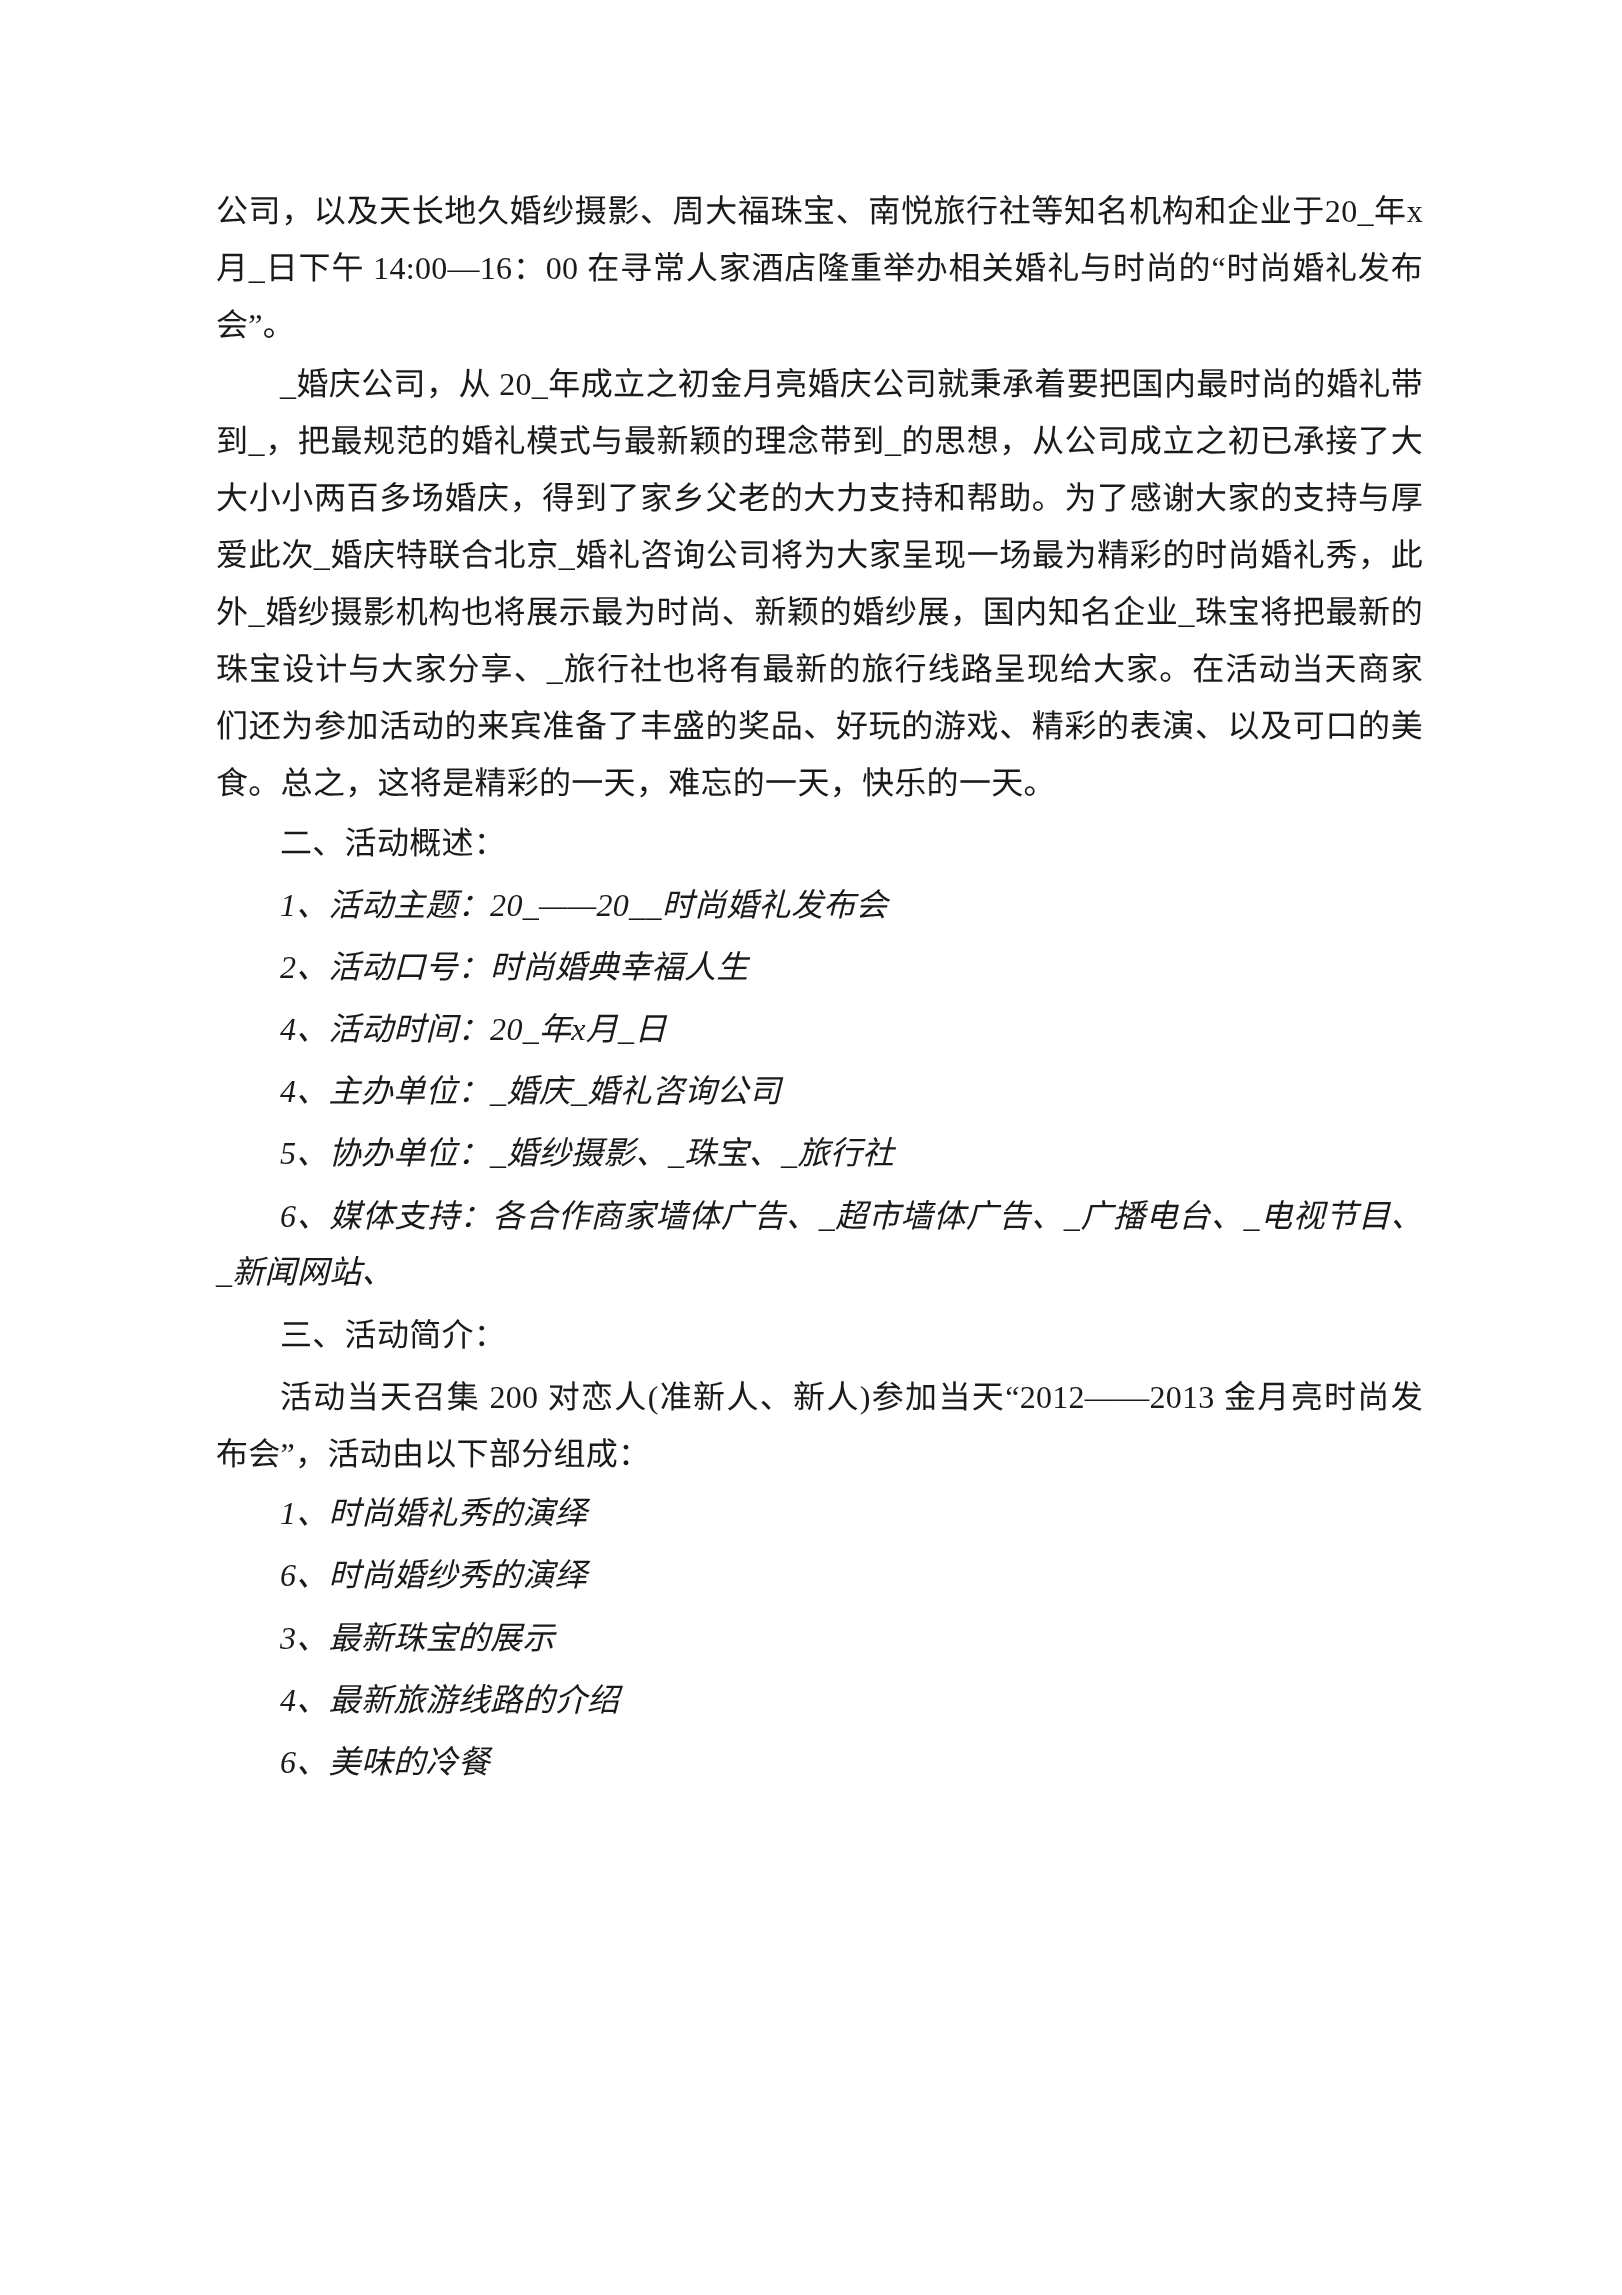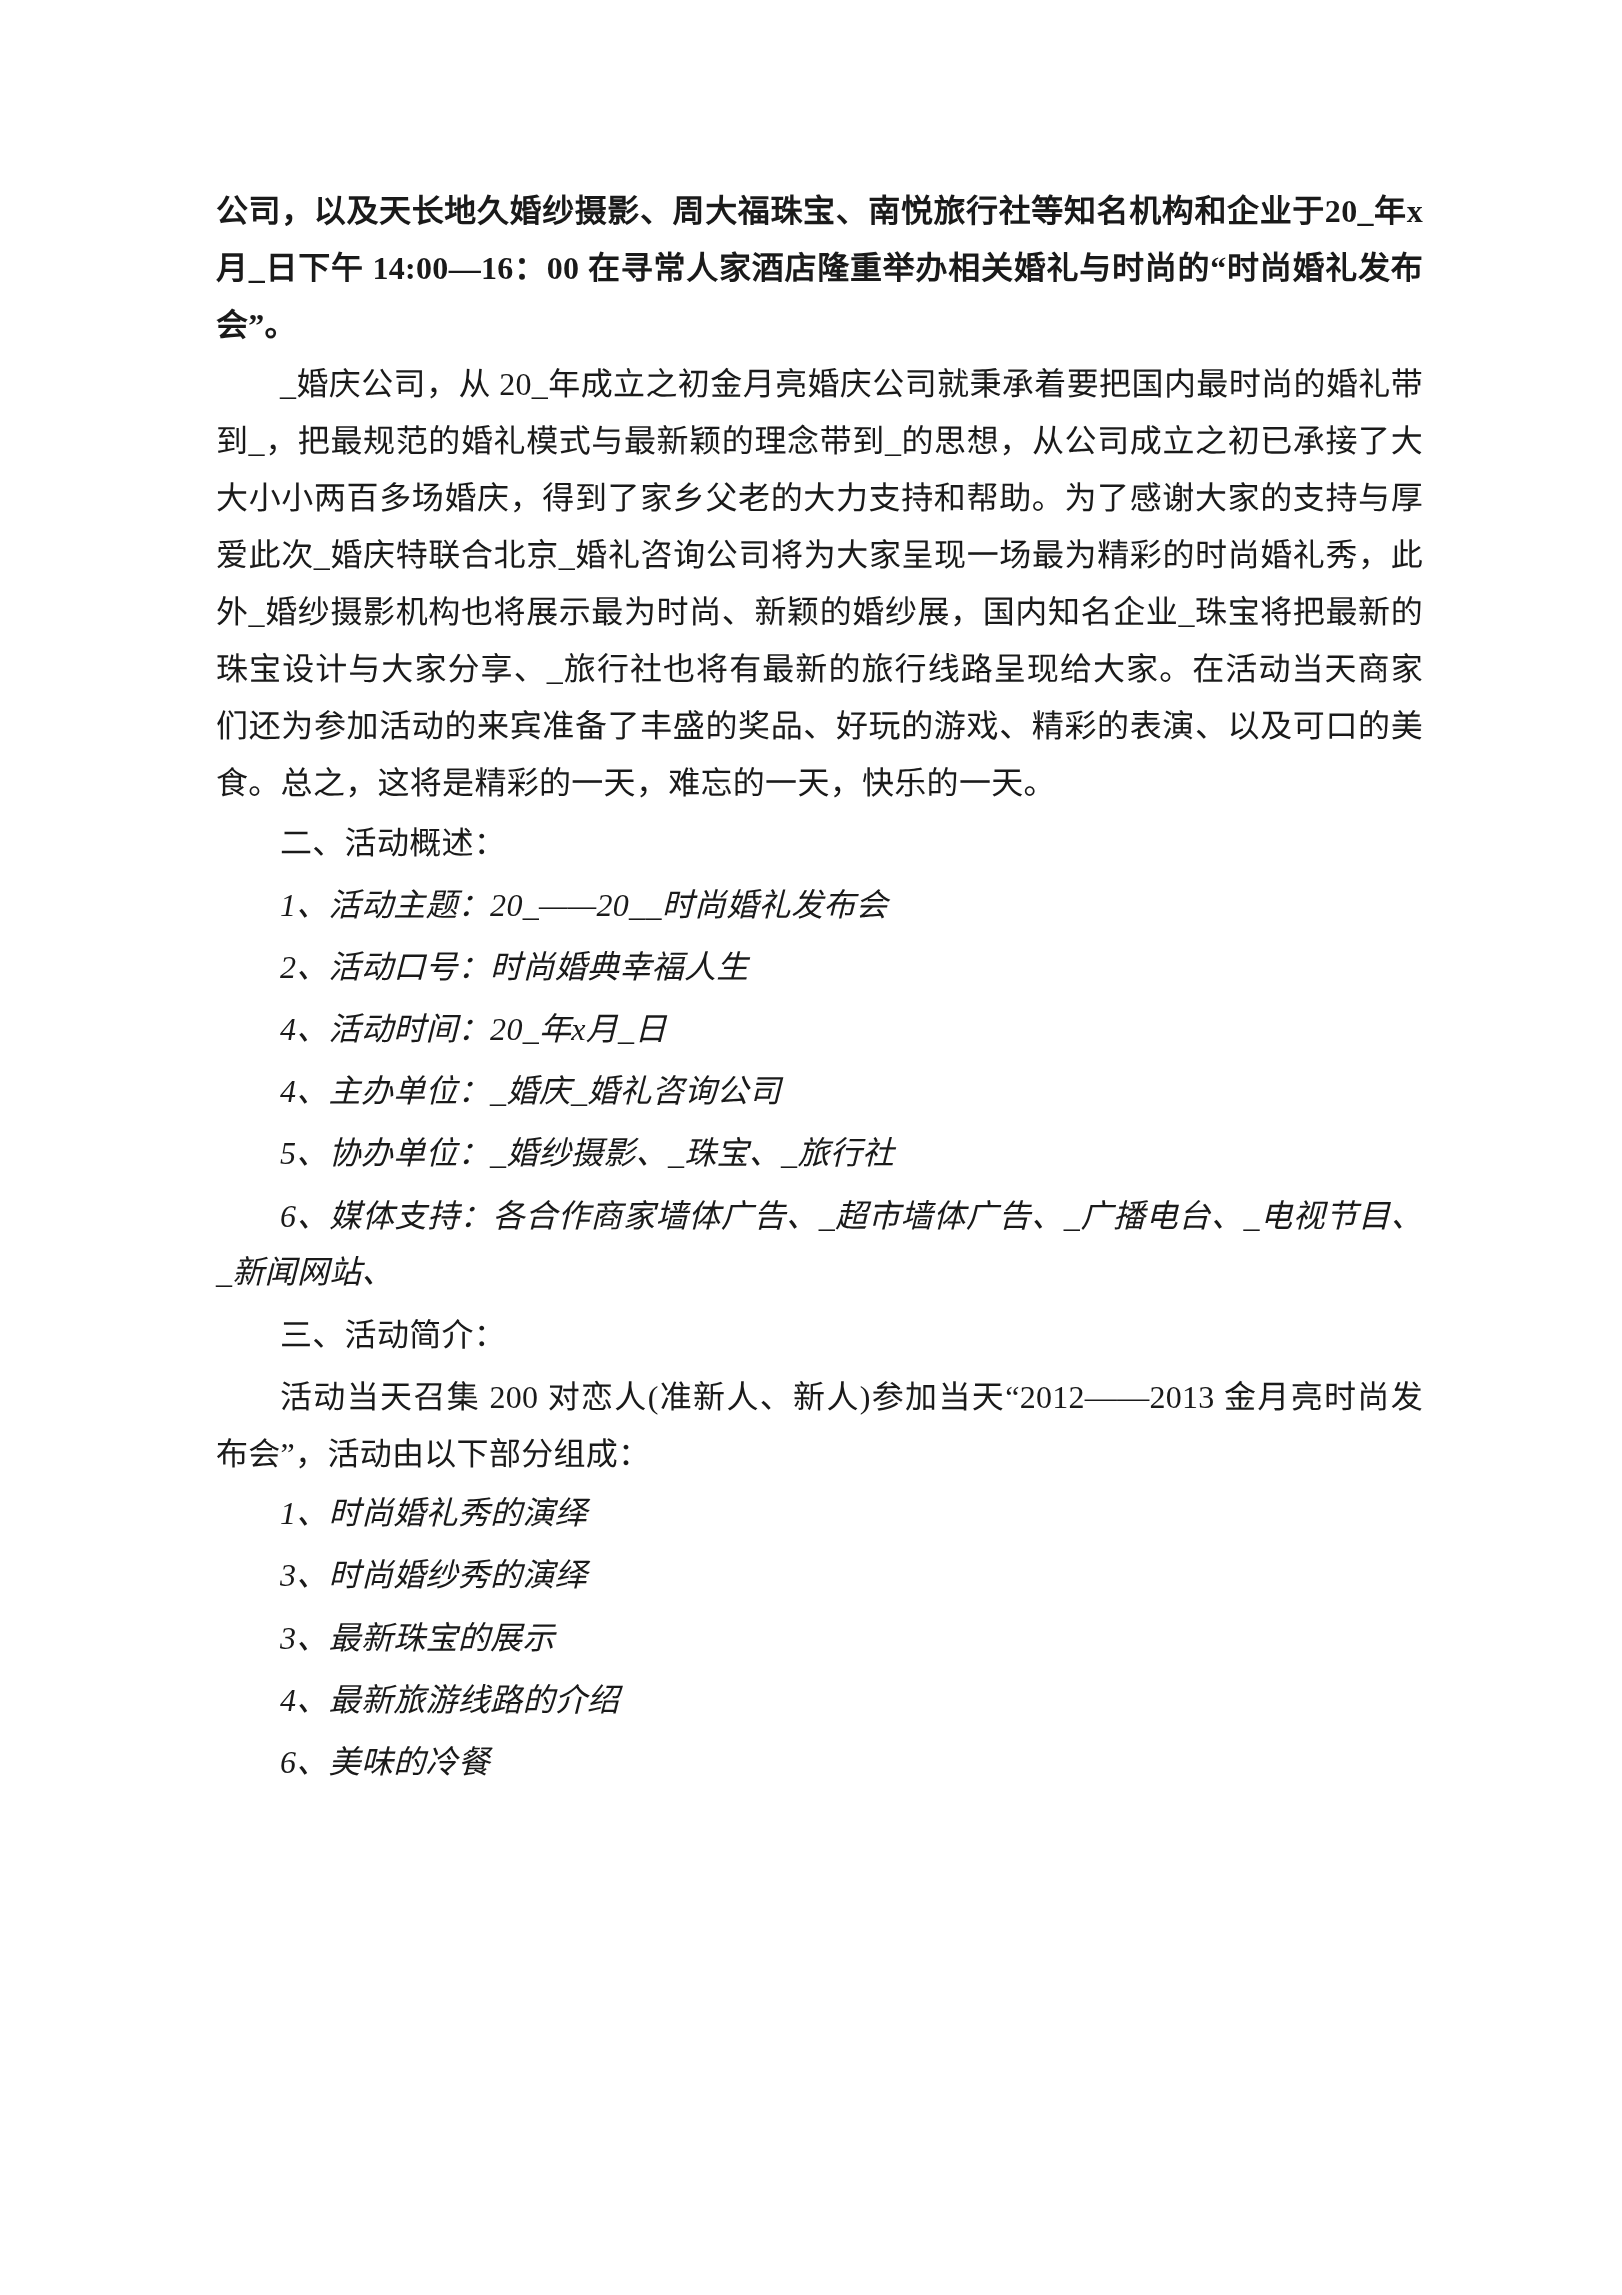--- a/index.html
+++ b/index.html
@@ -30,21 +30,20 @@
     letter-spacing: 0.3px;
   }
   p {
     margin: 0 0 3.9px 0;
   }
   .indent {
     text-indent: 2em;
   }
   .noindent {
     text-indent: 0;
-    font-weight: bold;
   }
   .list-item {
     text-indent: 2em;
     margin: 0 0 5.2px 0;
     font-style: italic;
   }
   .section-head {
     text-indent: 2em;
     margin: 0 0 5.2px 0;
   }
@@ -69,20 +68,20 @@
     <p class="list-item">4、活动时间：20_年x月_日</p>
     <p class="list-item">4、主办单位：_婚庆_婚礼咨询公司</p>
     <p class="list-item">5、协办单位：_婚纱摄影、_珠宝、_旅行社</p>
     <p class="list-item">6、媒体支持：各合作商家墙体广告、_超市墙体广告、_广播电台、_电视节目、_新闻网站、</p>
 
     <p class="section-head">三、活动简介：</p>
 
     <p class="indent para-block">活动当天召集 200 对恋人(准新人、新人)参加当天“2012——2013 金月亮时尚发布会”，活动由以下部分组成：</p>
 
     <p class="list-item">1、时尚婚礼秀的演绎</p>
-    <p class="list-item">3、时尚婚纱秀的演绎</p>
+    <p class="list-item">6、时尚婚纱秀的演绎</p>
     <p class="list-item">3、最新珠宝的展示</p>
     <p class="list-item">4、最新旅游线路的介绍</p>
     <p class="list-item">6、美味的冷餐</p>
 
   </div>
 </div>
 
 
 </body></html>

